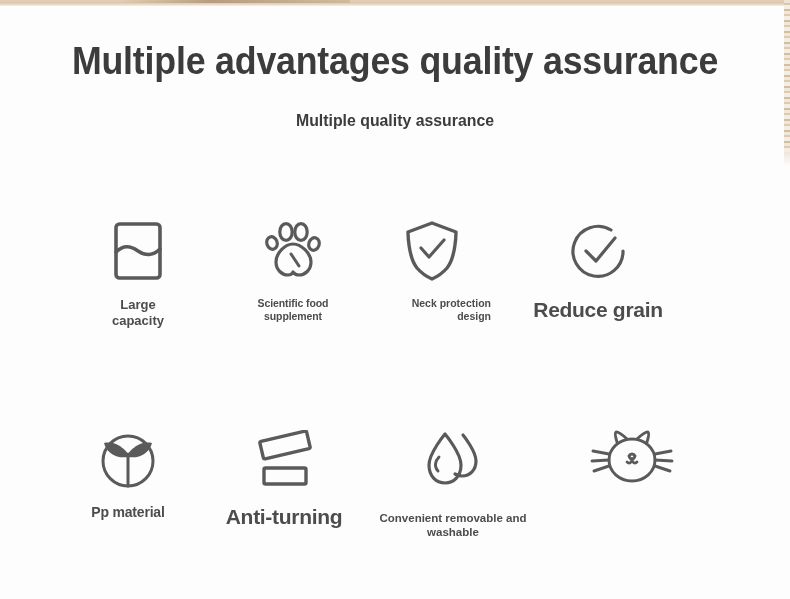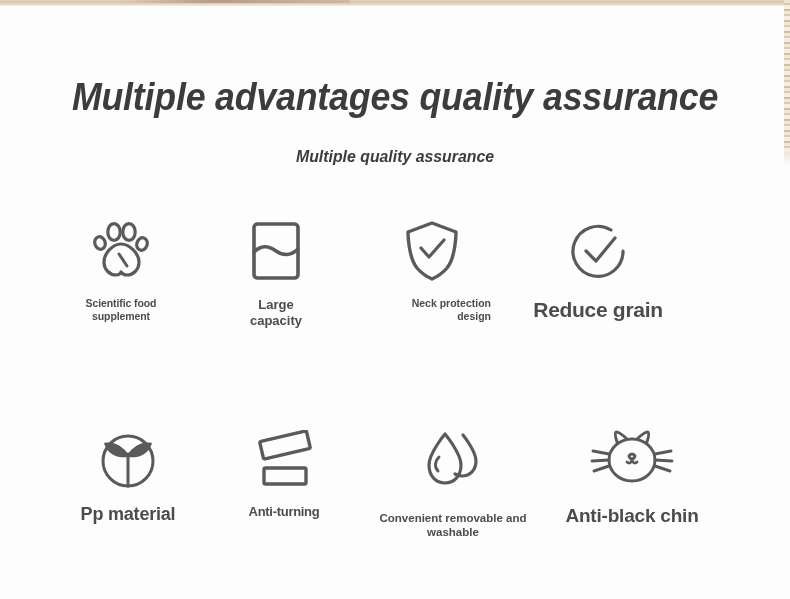--- a/index.html
+++ b/index.html
@@ -49,21 +49,21 @@
   }
   .edge-strip-right-fade {
     position: absolute;
     top: 152px; right: 0;
     width: 6px; height: 14px;
     background: linear-gradient(180deg, #eee6da 0%, rgba(253,253,253,0) 100%);
     z-index: 5;
   }
 
   
-  .headings { padding-top: 76px; font-style: italic; }
+  .headings { padding-top: 40px; }
 
   .title {
     font-family: "Liberation Sans Narrow", "Liberation Sans", sans-serif;
     font-size: 38px;
     font-weight: bold;
     color: #3c3c3c;
     text-align: center;
     letter-spacing: -0.2px;
     transform: scaleX(0.94);
     line-height: 1.12;
@@ -126,24 +126,24 @@
   .c-food        { width: 138px; }
   .c-food       .label { font-size: 10.5px; width: 112px; letter-spacing: -.1px; }
 
   .c-grain       { width: 192px; }
   .c-grain      .label { font-size: 21px; letter-spacing: -.3px; }
 
   .c-neck        { width: 140px; }
   .c-neck       .label { font-size: 10.5px; width: 118px; text-align: right; }
 
   .c-pp          { width: 152px; }
-  .c-pp         .label { font-size: 18px; letter-spacing: -.2px; }
+  .c-pp         .label { font-size: 14px; letter-spacing: -.2px; }
 
   .c-anti-turn   { width: 160px; }
-  .c-anti-turn  .label { font-size: 13px; letter-spacing: -.3px; }
+  .c-anti-turn  .label { font-size: 21px; letter-spacing: -.3px; }
 
   .c-washable    { width: 178px; }
   .c-washable   .label { font-size: 11.5px; width: 172px; }
 
   .c-chin        { width: 180px; }
   .c-chin       .label { font-size: 19px; letter-spacing: -.2px; }
 
   
   .row-2 .c-washable .label { margin-top: 14px; text-align: center; }
   .row-2 .c-pp .label,
@@ -159,44 +159,44 @@
 
 <div class="headings">
   <div class="title">Multiple advantages quality assurance</div>
   <div class="subtitle">Multiple quality assurance</div>
 </div>
 
 <div class="grid">
 
   <div class="row row-1">
 
+    <div class="cell c-capacity">
+      <div class="icon-box">
+        <svg width="54" height="62" viewBox="0 0 54 62" fill="none" stroke="#5a5a5a" stroke-width="3.6" stroke-linecap="round" stroke-linejoin="round">
+          <rect x="5" y="4" width="44" height="54" rx="3.5"></rect>
+          <path d="M5 32 C13 24 20 26 27 31 C34 36 42 36 49 29" fill="none"></path>
+        </svg>
+      </div>
+      <div class="label">Large
+capacity</div>
+    </div>
+
     <div class="cell c-food">
       <div class="icon-box">
         <svg width="64" height="62" viewBox="0 0 64 62" fill="none" stroke="#5a5a5a" stroke-width="3.2" stroke-linecap="round" stroke-linejoin="round">
           <ellipse cx="25" cy="12" rx="6.2" ry="8.4"></ellipse>
           <ellipse cx="40" cy="12" rx="6.2" ry="8.4"></ellipse>
           <ellipse cx="11" cy="23" rx="5.2" ry="6.4" transform="rotate(-18 11 23)"></ellipse>
           <ellipse cx="53" cy="24" rx="5.2" ry="6.4" transform="rotate(18 53 24)"></ellipse>
           <path d="M32 24 C24 24 15 33 15 42 C15 50 21 55 27 55 C31 55 32 52 32 52 C32 52 34 55 38 55 C44 55 50 50 50 42 C50 33 40 24 32 24 Z"></path>
           <path d="M30 34 L38 46" stroke-width="3"></path>
         </svg>
       </div>
       <div class="label">Scientific food
 supplement</div>
-    </div>
-
-    <div class="cell c-capacity">
-      <div class="icon-box">
-        <svg width="54" height="62" viewBox="0 0 54 62" fill="none" stroke="#5a5a5a" stroke-width="3.6" stroke-linecap="round" stroke-linejoin="round">
-          <rect x="5" y="4" width="44" height="54" rx="3.5"></rect>
-          <path d="M5 32 C13 24 20 26 27 31 C34 36 42 36 49 29" fill="none"></path>
-        </svg>
-      </div>
-      <div class="label">Large
-capacity</div>
     </div>
 
     <div class="cell c-neck">
       <div class="icon-box">
         <svg width="58" height="64" viewBox="0 0 58 64" fill="none" stroke="#5a5a5a" stroke-width="3.4" stroke-linecap="round" stroke-linejoin="round">
           <path d="M29 4 L53 13 C53 13 53 38 44 49 C38 56 29 60 29 60 C29 60 20 56 14 49 C5 38 5 13 5 13 Z"></path>
           <path d="M18 29 L26 38 L41 21" stroke-width="3.2"></path>
         </svg>
       </div>
       <div class="label">Neck protection
@@ -256,18 +256,17 @@
         <svg width="84" height="62" viewBox="0 0 84 62" fill="none" stroke="#5a5a5a" stroke-width="2.9" stroke-linecap="round" stroke-linejoin="round">
           <path d="M27 12 C25 6 25 3 26 2 C27 1 33 5 37 9"></path>
           <path d="M57 12 C59 6 59 3 58 2 C57 1 51 5 47 9"></path>
           <ellipse cx="42" cy="30" rx="23" ry="21"></ellipse>
           <path d="M19 24 L3 21 M19 30 L2 31 M19 36 L4 41"></path>
           <path d="M65 24 L81 21 M65 30 L82 31 M65 36 L80 41"></path>
           <path d="M39 26 C39 26 40 24 42 24 C44 24 45 26 45 26 C45 26 44 29 42 29 C40 29 39 26 39 26 Z"></path>
           <path d="M42 29 C42 33 39 34 37 32 M42 29 C42 33 45 34 47 32" stroke-width="2.7"></path>
         </svg>
       </div>
-      <div class="label">Anti-black chin</div>
     </div>
 
   </div>
 
 </div>
 
 </body></html>

